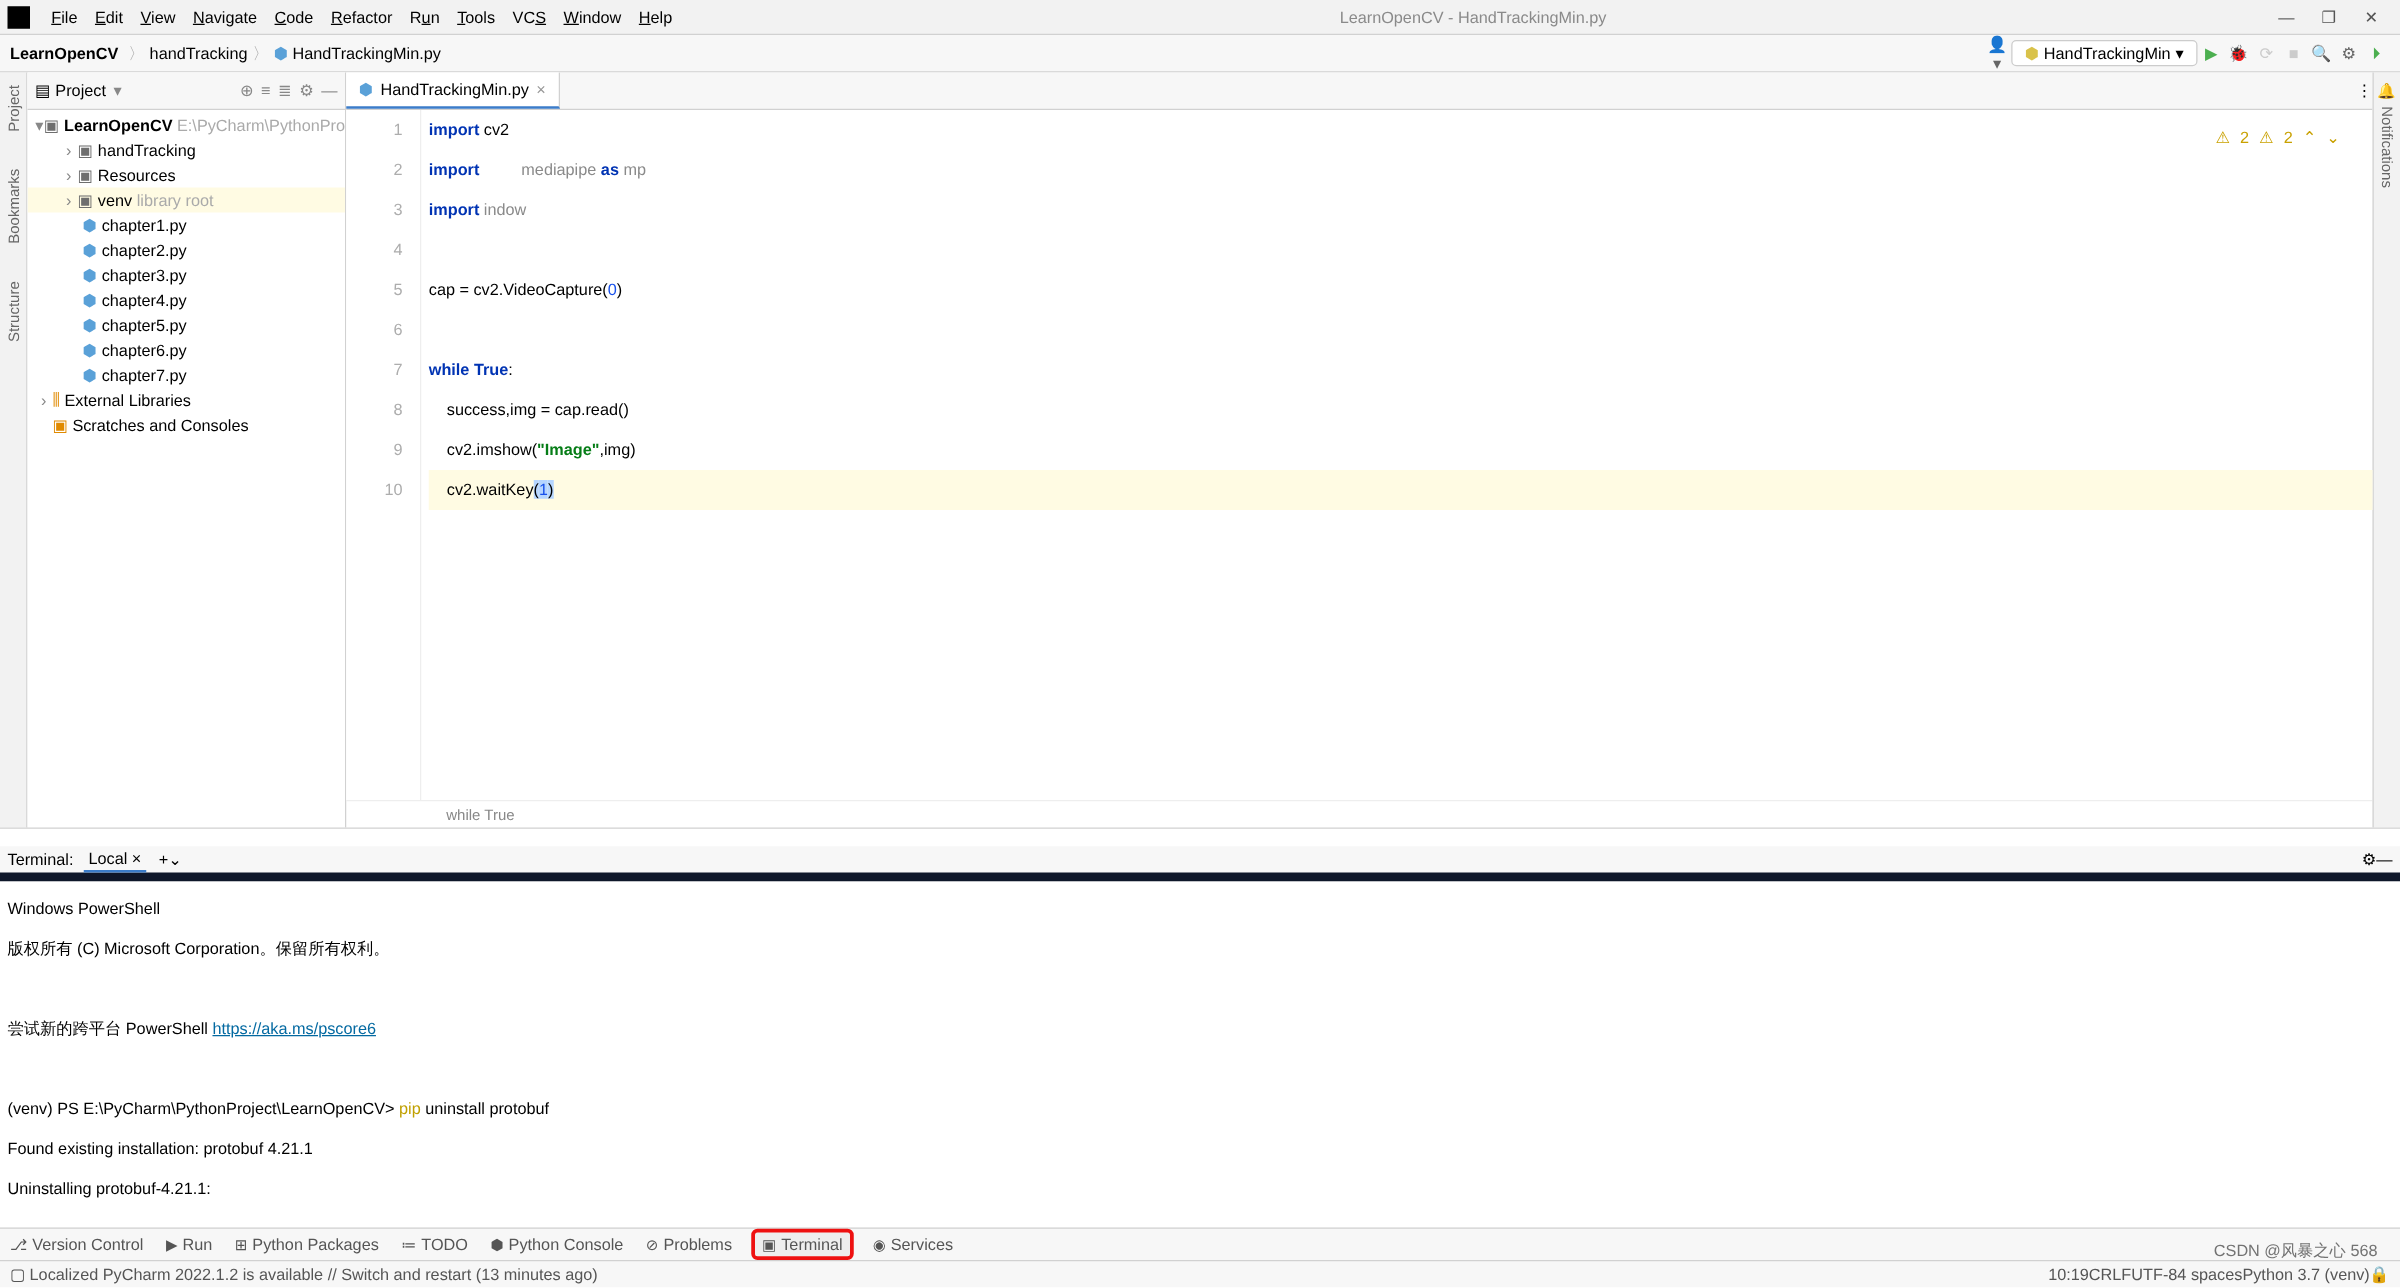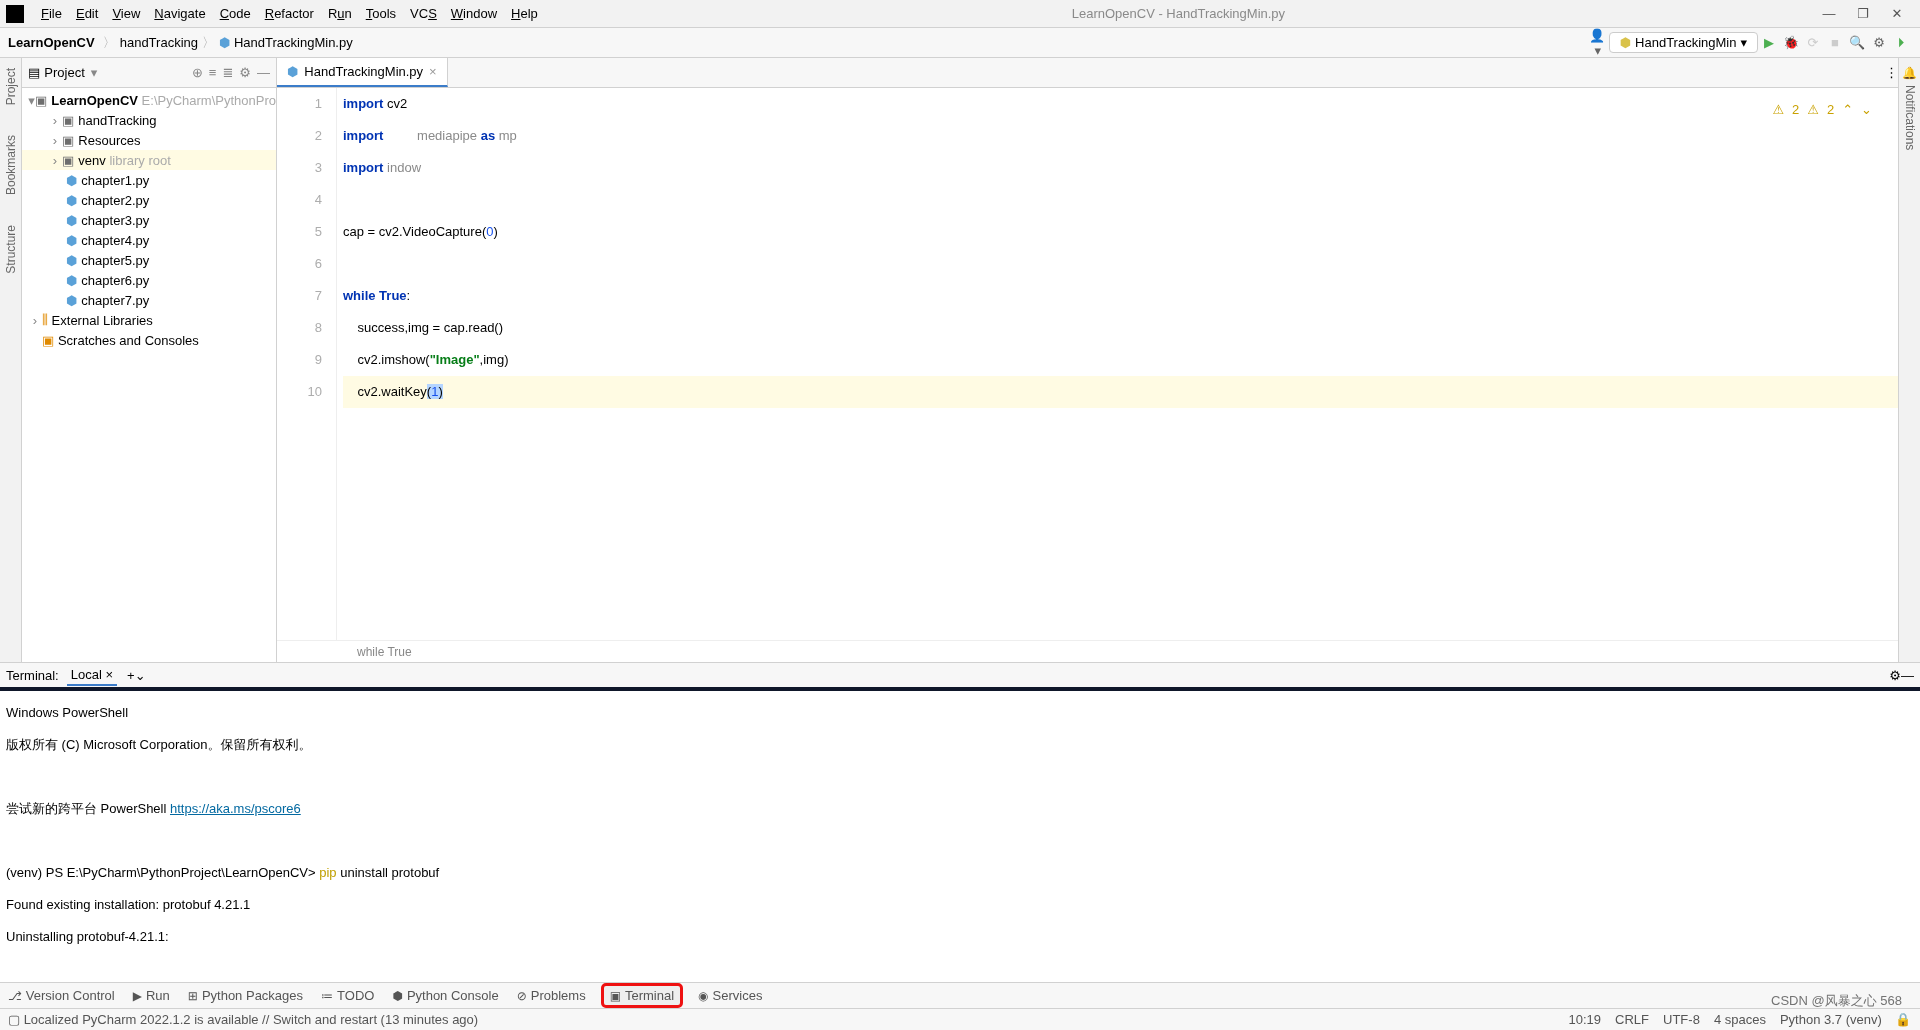--- a/index.html
+++ b/index.html
@@ -44,31 +44,31 @@
 .kw{color:#0033b3;font-weight:bold;}
 .str{color:#067d17;font-weight:bold;}
 .num{color:#1750eb;}
 .sel{background:#b5d5ff;}
 .warnbar{position:absolute;top:6px;right:26px;display:flex;gap:8px;color:#c9a100;font-size:12px;align-items:center;}
 .crumbfoot{height:22px;padding-left:80px;color:#888;font-size:12px;display:flex;align-items:center;border-top:1px solid #eee;}
 .rightbar{width:22px;background:#f2f2f2;border-left:1px solid #d1d1d1;display:flex;flex-direction:column;align-items:center;padding-top:4px;}
 .rightbar .bell{color:#c9a100;}
 .rightbar span{writing-mode:vertical-rl;color:#666;font-size:12px;margin-top:4px;}
 .termpanel{height:320px;display:flex;flex-direction:column;border-top:1px solid #d1d1d1;}
-.termhead{height:28px;display:flex;align-items:center;padding:0 6px;background:#f7f7f7;border-bottom:4px solid #0f172a;}
+.termhead{height:28px;display:flex;align-items:center;padding:0 6px;background:#f7f7f7;border-bottom:7px solid #0f172a;margin-top:14px;}
 .termhead .tt{border-bottom:2px solid #3b7cc9;padding:2px 4px;margin-left:8px;}
 .termbody{flex:1;padding:6px 6px 0 6px;font-family:Consolas,"Courier New",monospace;font-size:18px;line-height:32px;overflow:hidden;}
 .termbody a{color:#0369a1;text-decoration:underline;}
 .yel{color:#c0a000;}
 .bottombar{height:26px;display:flex;align-items:center;padding:0 8px;background:#f7f7f7;border-top:1px solid #d1d1d1;gap:18px;}
 .bottombar .bt{display:flex;align-items:center;gap:4px;color:#555;font-size:12px;}
 .bottombar .hl{outline:3px solid #e11;border-radius:2px;padding:2px 6px;background:#eee;}
 .status{height:22px;display:flex;align-items:center;padding:0 8px;background:#f7f7f7;border-top:1px solid #d1d1d1;font-size:12px;color:#555;}
 .status .spacer{flex:1;}
-.status .cell{margin-left:14px;}
+.status .cell{}
 .watermark{position:absolute;right:18px;bottom:20px;color:#737373;font-size:13px;pointer-events:none;}
 </style>
 </head>
 <body>
 
 <div class="menubar">
  <div class="logo"></div>
  <span class="mi"><u>F</u><span>ile</span></span>
  <span class="mi"><u>E</u>dit</span>
  <span class="mi"><u>V</u>iew</span>

